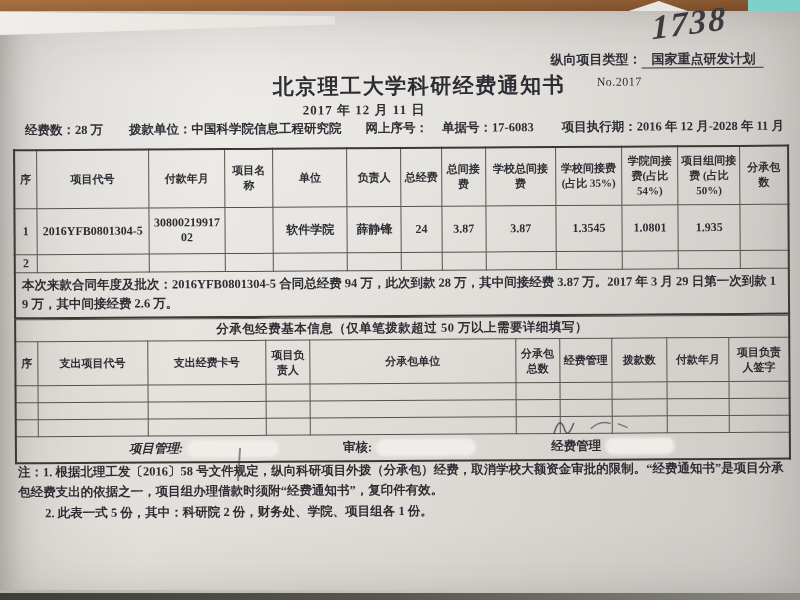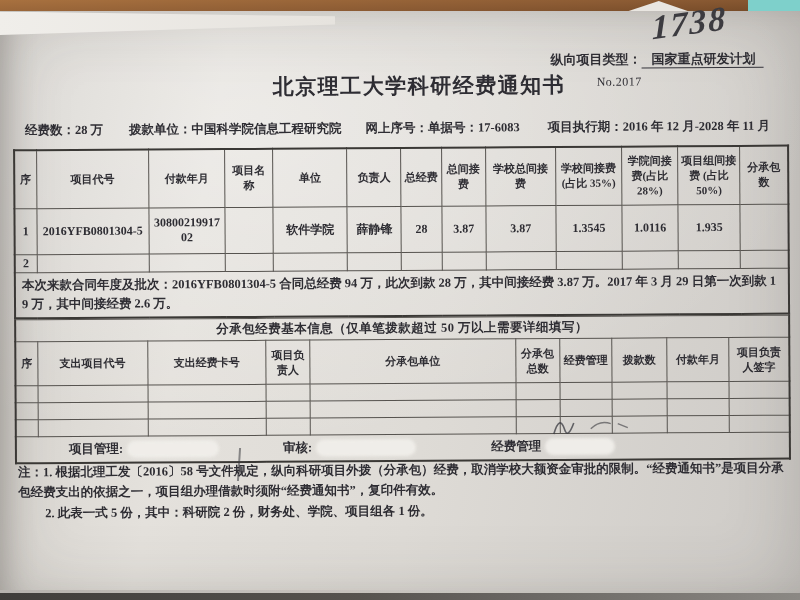--- a/index.html
+++ b/index.html
@@ -79,21 +79,21 @@
   .form-date{
     position:absolute;left:304px;top:101px;
     font-size:13px;font-weight:600;letter-spacing:1px;
   }
   .info-line{
     position:absolute;left:26px;top:120px;width:760px;
     font-size:12.5px;font-weight:600;white-space:nowrap;
   }
   .info-line .gap1{margin-left:26px;}
   .info-line .gap2{margin-left:24px;}
-  .info-line .gap3{}
+  .info-line .gap3{margin-left:14px;}
   .info-line .gap4{margin-left:28px;}
   .tables{position:absolute;left:14px;top:147px;width:776px;}
   table{border-collapse:collapse;table-layout:fixed;width:776px;background:transparent;}
   table.main{border:2px solid #3a3835;}
   table.sub{border:2px solid #3a3835;border-top:none;}
   td,th{
     border:1px solid #56534f;
     font-size:11px;font-weight:600;
     text-align:center;vertical-align:middle;
     padding:1px 2px;overflow:hidden;
@@ -150,20 +150,21 @@
   <div class="content">
 
     <div class="hw-number">1738</div>
 
     <div class="ptype-line">
       <span>纵向项目类型：</span><span class="ptype-value">国家重点研发计划</span>
     </div>
 
     <div class="form-title">北京理工大学科研经费通知书</div>
     <div class="doc-no">No.2017</div>
+    <div class="form-date">2017 年 12 月 11 日</div>
 
     <div class="info-line">
       <span>经费数：</span><span>28 万</span><span class="gap1">拨款单位：</span><span>中国科学院信息工程研究院</span><span class="gap2">网上序号：</span><span class="gap3">单据号：</span><span>17-6083</span><span class="gap4">项目执行期：</span><span>2016 年 12 月-2028 年 11 月</span>
     </div>
 
     <div class="tables">
 
       <table class="main">
         <colgroup>
           <col style="width:22px">
@@ -185,36 +186,36 @@
           <th>序</th>
           <th>项目代号</th>
           <th>付款年月</th>
           <th>项目名称</th>
           <th>单位</th>
           <th>负责人</th>
           <th>总经费</th>
           <th>总间接费</th>
           <th>学校总间接费</th>
           <th>学校间接费 (占比 35%)</th>
-          <th>学院间接费(占比 28%)</th>
+          <th>学院间接费(占比 54%)</th>
           <th>项目组间接费 (占比 50%)</th>
           <th>分承包数</th>
         </tr>
         <tr class="row1">
           <td class="data">1</td>
           <td class="data">2016YFB0801304-5</td>
           <td class="data">3080021991702</td>
           <td class="data"></td>
           <td class="data">软件学院</td>
           <td class="data">薛静锋</td>
-          <td class="data">28</td>
+          <td class="data">24</td>
           <td class="data">3.87</td>
           <td class="data">3.87</td>
           <td class="data">1.3545</td>
-          <td class="data">1.0116</td>
+          <td class="data">1.0801</td>
           <td class="data">1.935</td>
           <td class="data"></td>
         </tr>
         <tr class="row2">
           <td class="data">2</td>
           <td></td>
               <td></td>
           <td></td>
               <td></td>
           <td></td>
@@ -293,21 +294,21 @@
           <td></td>
               <td></td>
           <td></td>
               <td></td>
           <td></td>
               <td></td>
         </tr>
         <tr class="footer-row">
           <td class="footer-cell" colspan="10">
             <div class="footer-flex">
-              <span class="sig-group" style="margin-left:52px;">
+              <span class="sig-group" style="margin-left:112px;font-style:italic;">
                 <span>项目管理:</span>
                 <span class="sig-blob" style="width:92px;"></span>
               </span>
               <span class="sig-group" style="margin-left:64px;">
                 <span>审核:</span>
                 <span class="sig-blob" style="width:100px;"></span>
               </span>
               <span class="sig-group" style="margin-left:75px;">
                 <span>经费管理</span>
                 <span class="sig-blob" style="width:70px;"></span>

